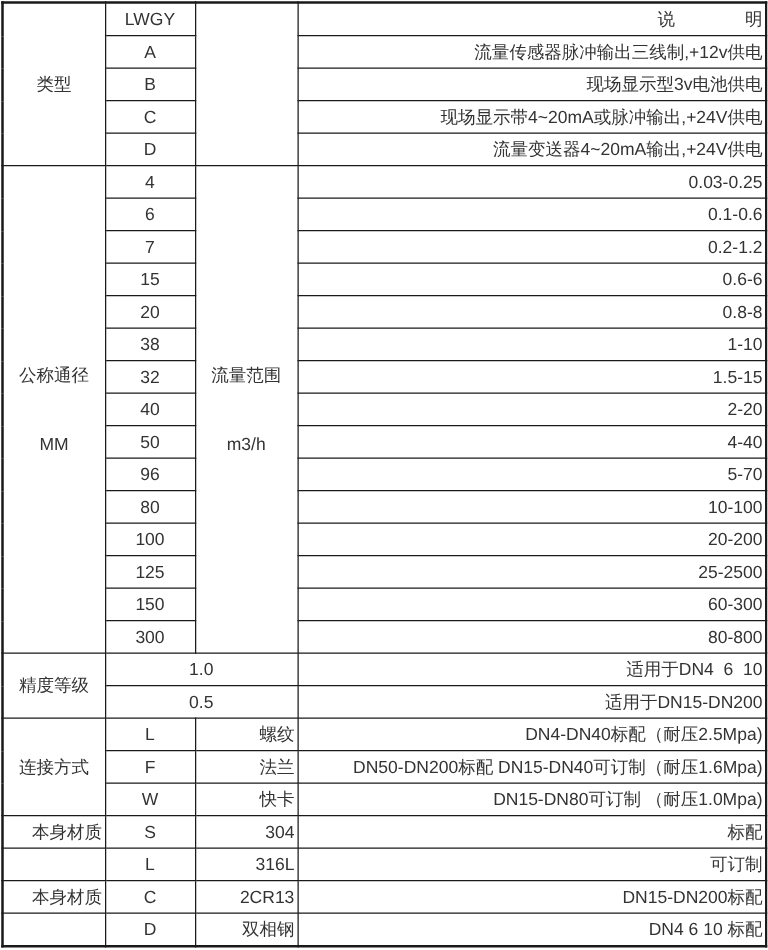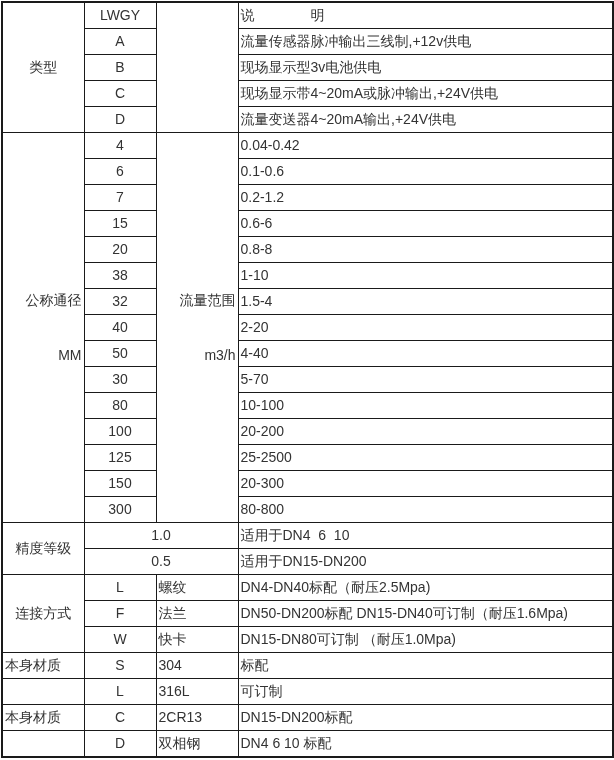--- a/index.html
+++ b/index.html
@@ -26,23 +26,23 @@
     height: 25px;
     font-size: 14px;
     color: #333333;
     vertical-align: middle;
     white-space: pre;
     overflow: hidden;
     padding: 0 2px;
     line-height: 1.3;
   }
   td.c { text-align: center; }
-  td.l { text-align: left; padding-left: 4px; margin-top: 12px; }
+  td.l { text-align: right; padding-left: 4px; margin-top: 12px; }
   td.sec { border-top: 2px solid #1a1a1a; }
-  .twoline div { text-align: right; }
+  .twoline div { text-align: center; }
 </style>
 </head>
 <body>
 
 <div class="page">
 <table class="spec">
   <colgroup>
     <col style="width:82px">
         <col style="width:72px">
         <col style="width:82px">
@@ -76,21 +76,21 @@
   <tr>
     <td class="c sec twoline" rowspan="15">
       <div>公称通径</div>
       <div>MM</div>
     </td>
     <td class="c sec">4</td>
     <td class="c sec twoline" rowspan="15">
       <div>流量范围</div>
       <div>m3/h</div>
     </td>
-    <td class="l sec">0.04-0.42</td>
+    <td class="l sec">0.03-0.25</td>
   </tr>
   <tr>
     <td class="c">6</td>
     <td class="l">0.1-0.6</td>
   </tr>
   <tr>
     <td class="c">7</td>
     <td class="l">0.2-1.2</td>
   </tr>
   <tr>
@@ -100,49 +100,49 @@
   <tr>
     <td class="c">20</td>
     <td class="l">0.8-8</td>
   </tr>
   <tr>
     <td class="c">38</td>
     <td class="l">1-10</td>
   </tr>
   <tr>
     <td class="c">32</td>
-    <td class="l">1.5-4</td>
+    <td class="l">1.5-15</td>
   </tr>
   <tr>
     <td class="c">40</td>
     <td class="l">2-20</td>
   </tr>
   <tr>
     <td class="c">50</td>
     <td class="l">4-40</td>
   </tr>
   <tr>
-    <td class="c">30</td>
+    <td class="c">96</td>
     <td class="l">5-70</td>
   </tr>
   <tr>
     <td class="c">80</td>
     <td class="l">10-100</td>
   </tr>
   <tr>
     <td class="c">100</td>
     <td class="l">20-200</td>
   </tr>
   <tr>
     <td class="c">125</td>
     <td class="l">25-2500</td>
   </tr>
   <tr>
     <td class="c">150</td>
-    <td class="l">20-300</td>
+    <td class="l">60-300</td>
   </tr>
   <tr>
     <td class="c">300</td>
     <td class="l">80-800</td>
   </tr>
 
   <tr>
     <td class="c sec" rowspan="2">精度等级</td>
     <td class="c sec" colspan="2">1.0</td>
     <td class="l sec">适用于DN4  6  10</td>

